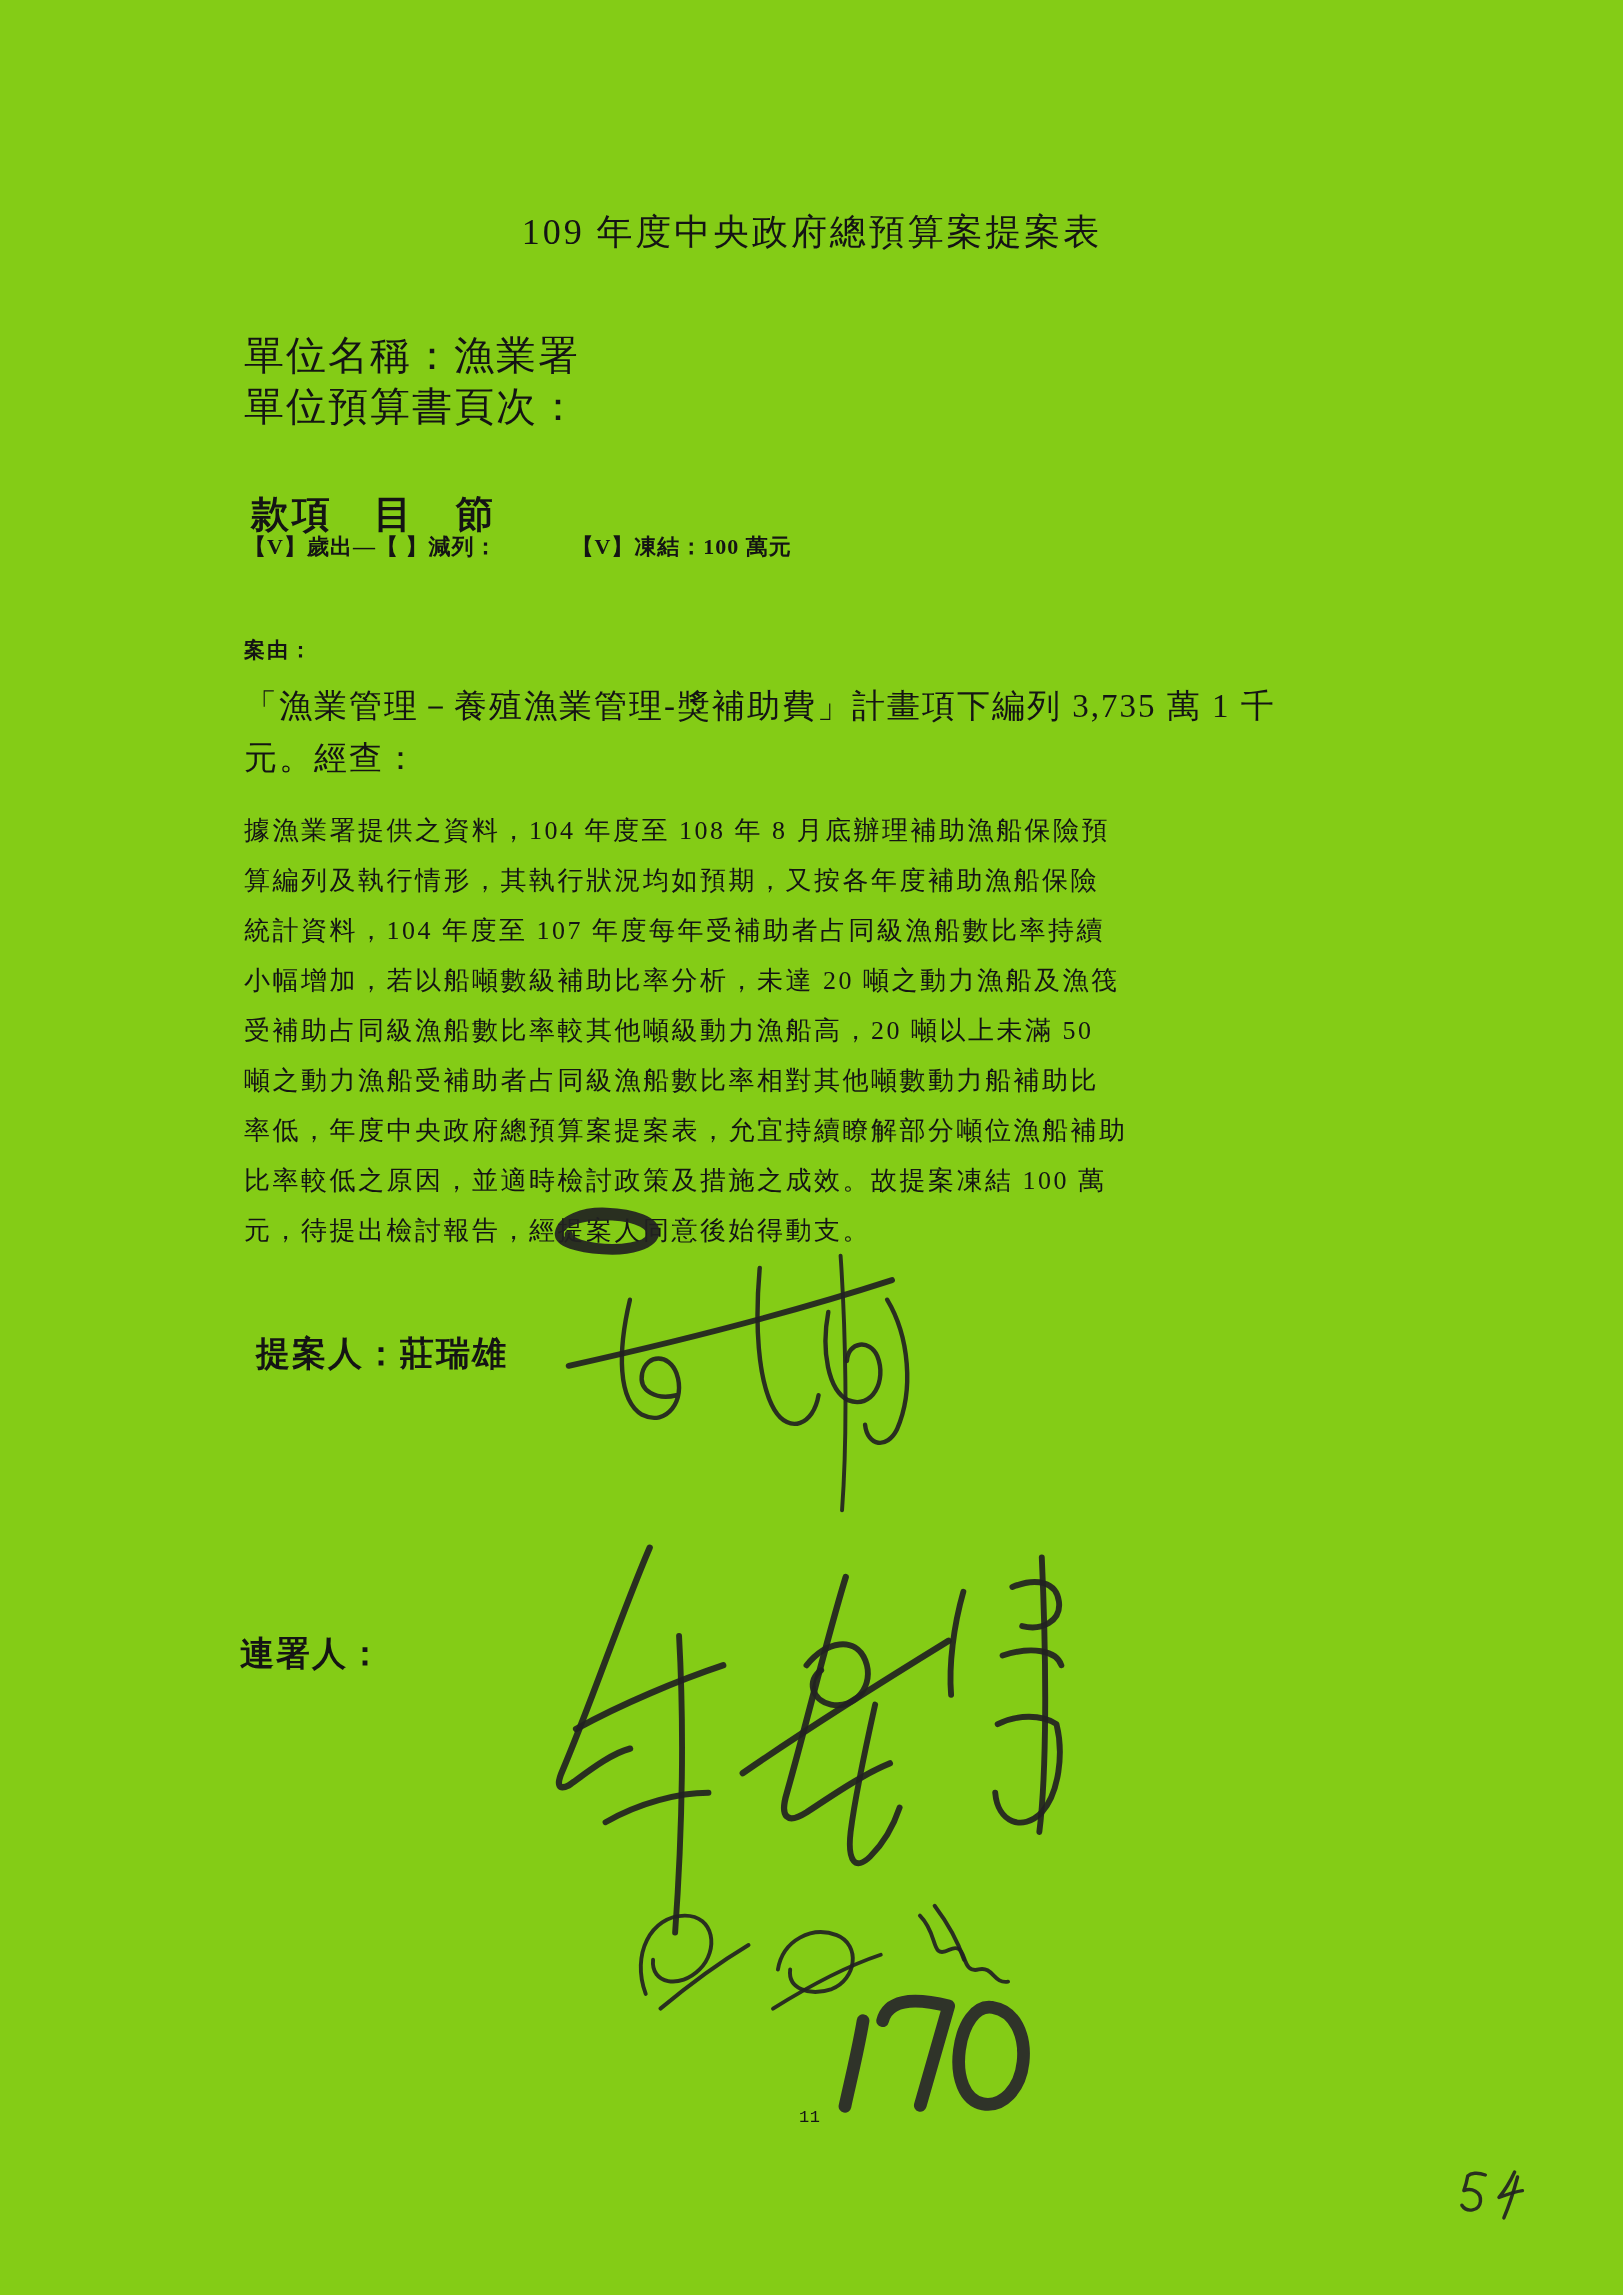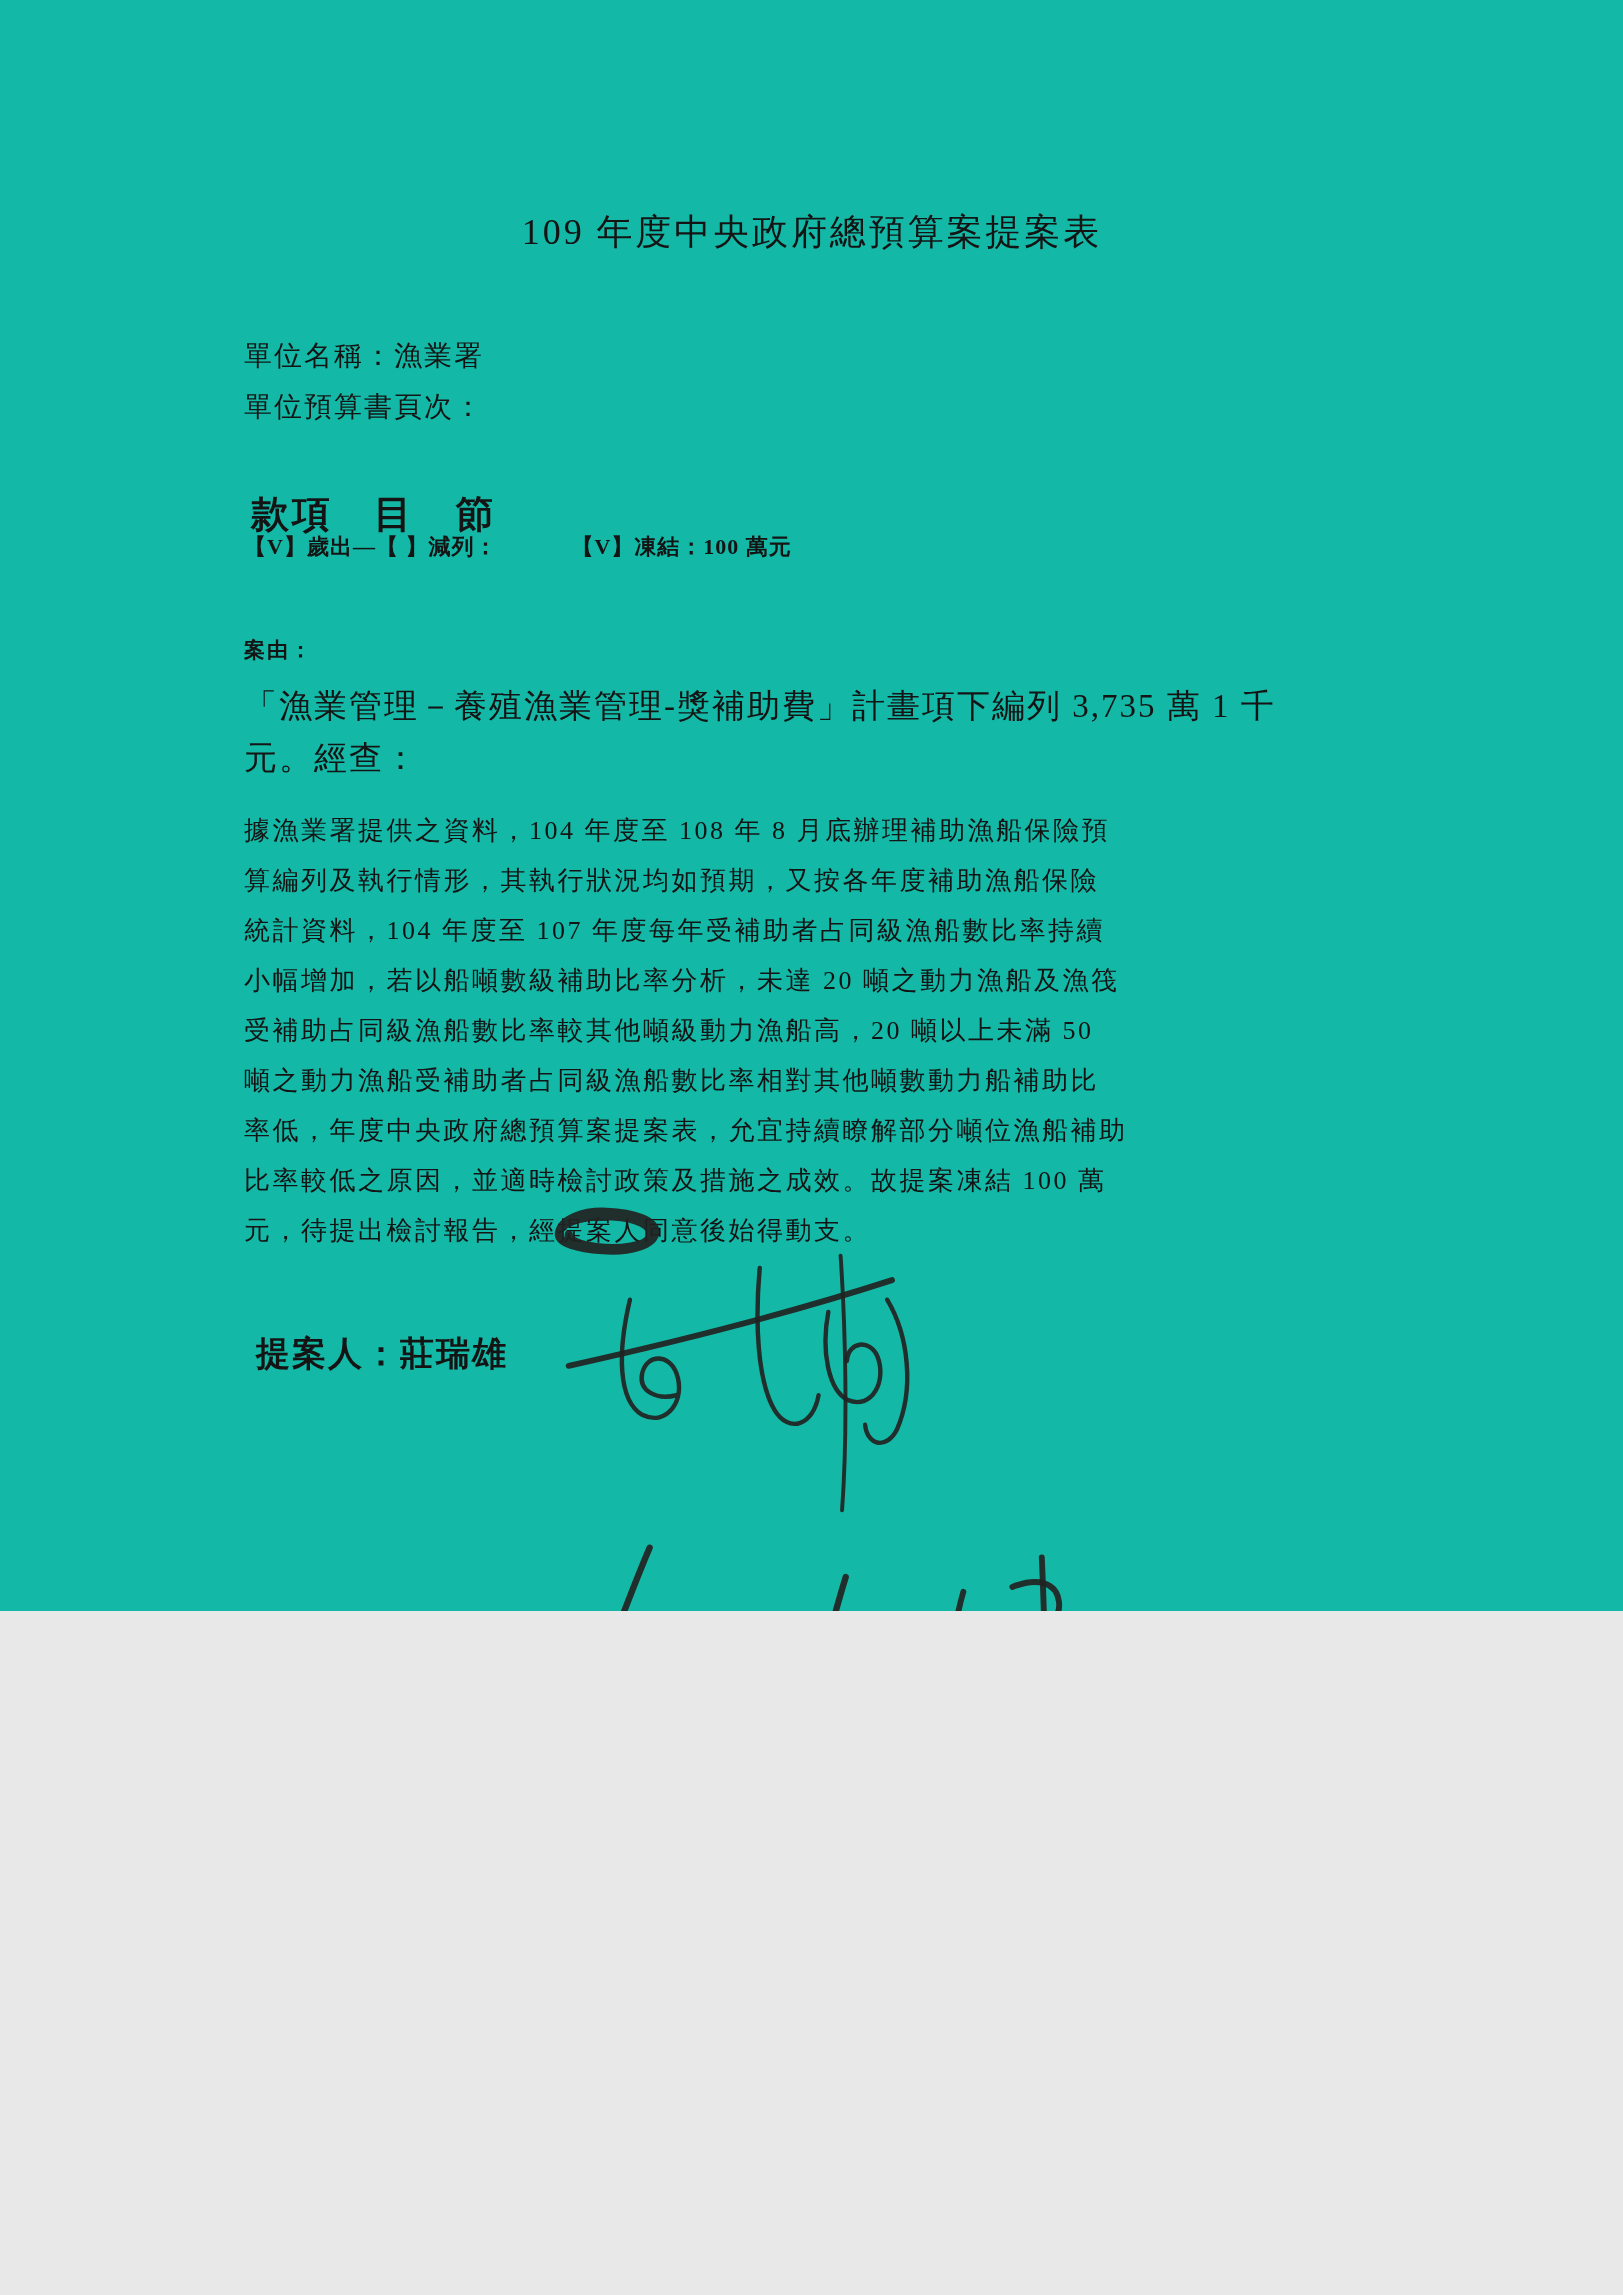--- a/index.html
+++ b/index.html
@@ -1,22 +1,22 @@
 <!DOCTYPE html>
 <html style="font-size:7.8px"><head>
 <meta charset="utf-8">
 <style>
   html,body{margin:0;padding:0;background:#e8e8e8;}
   .page{
-    position:relative;width:1624px;height:1611px;background:#14b8a6;
+    position:relative;width:1624px;height:2295px;background:#84cc16;
     font-family:"Liberation Serif","DejaVu Serif",serif;color:#141414;overflow:hidden;
   }
   .abs{position:absolute;}
   .title{left:0;top:208px;width:100%;text-align:center;font-size:36px;letter-spacing:2.9px;}
-  .unit-block{left:244px;top:330px;font-size:28px;line-height:51px;letter-spacing:2px;}
+  .unit-block{left:244px;top:330px;font-size:40px;line-height:51px;letter-spacing:2px;}
   .sec-header{left:251px;top:489px;font-size:38px;font-weight:700;letter-spacing:2.9px;}
   .checkbox-row{left:244px;top:532px;font-size:22px;font-weight:700;letter-spacing:1px;display:flex;gap:74px;white-space:nowrap;}
   .subject-label{left:244px;top:636px;font-size:21px;font-weight:700;letter-spacing:2px;}
   .subject-block{left:244px;top:680px;font-size:33px;line-height:52px;letter-spacing:2px;white-space:nowrap;}
   .body-block{left:244px;top:806px;width:1285px;font-size:26px;line-height:50px;letter-spacing:2.5px;white-space:nowrap;}
   .proposer-row{left:244px;top:1331px;font-size:34px;font-weight:700;letter-spacing:2px;margin-left:12px;}
   .cosigner-row{left:240px;top:1631px;font-size:34px;font-weight:700;letter-spacing:2px;}
   .pageno{left:799px;top:2108px;font-size:17px;letter-spacing:0.5px;font-family:Liberation Mono, monospace;}
   .struck-wrap{position:relative;display:inline-block;}
   .struck-wrap svg{position:absolute;left:-8.8px;top:-2px;pointer-events:none;}

